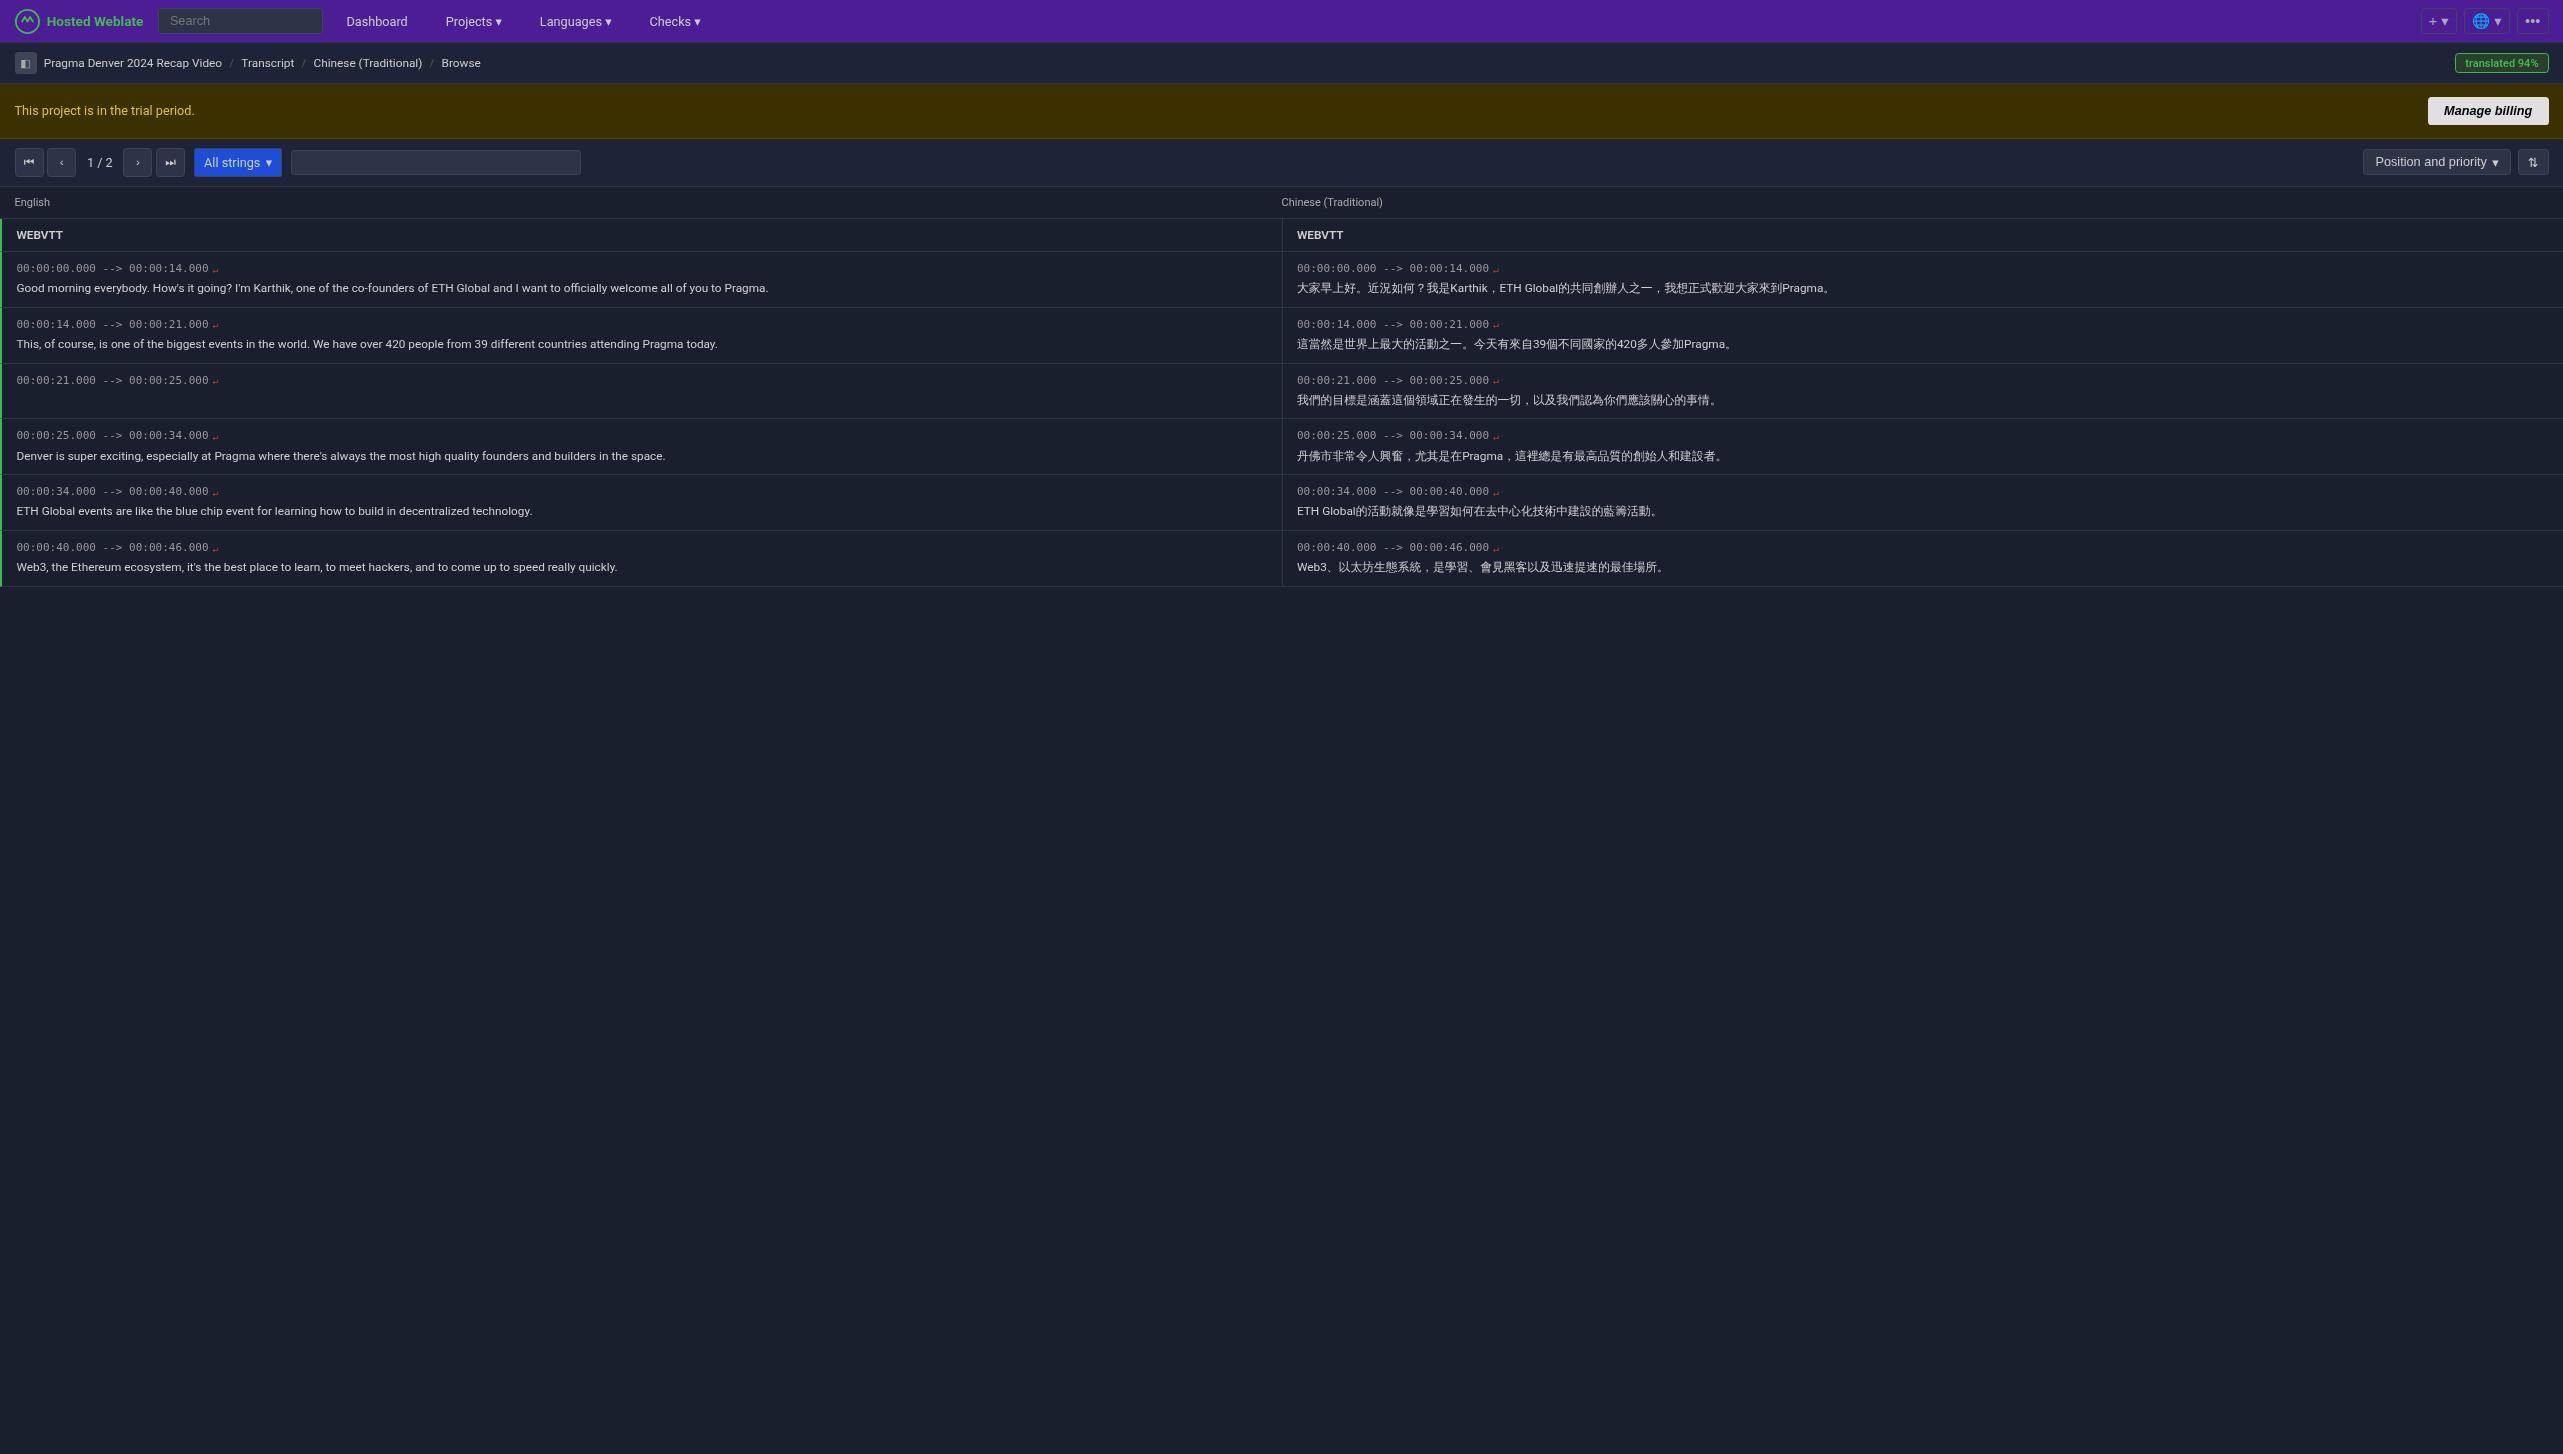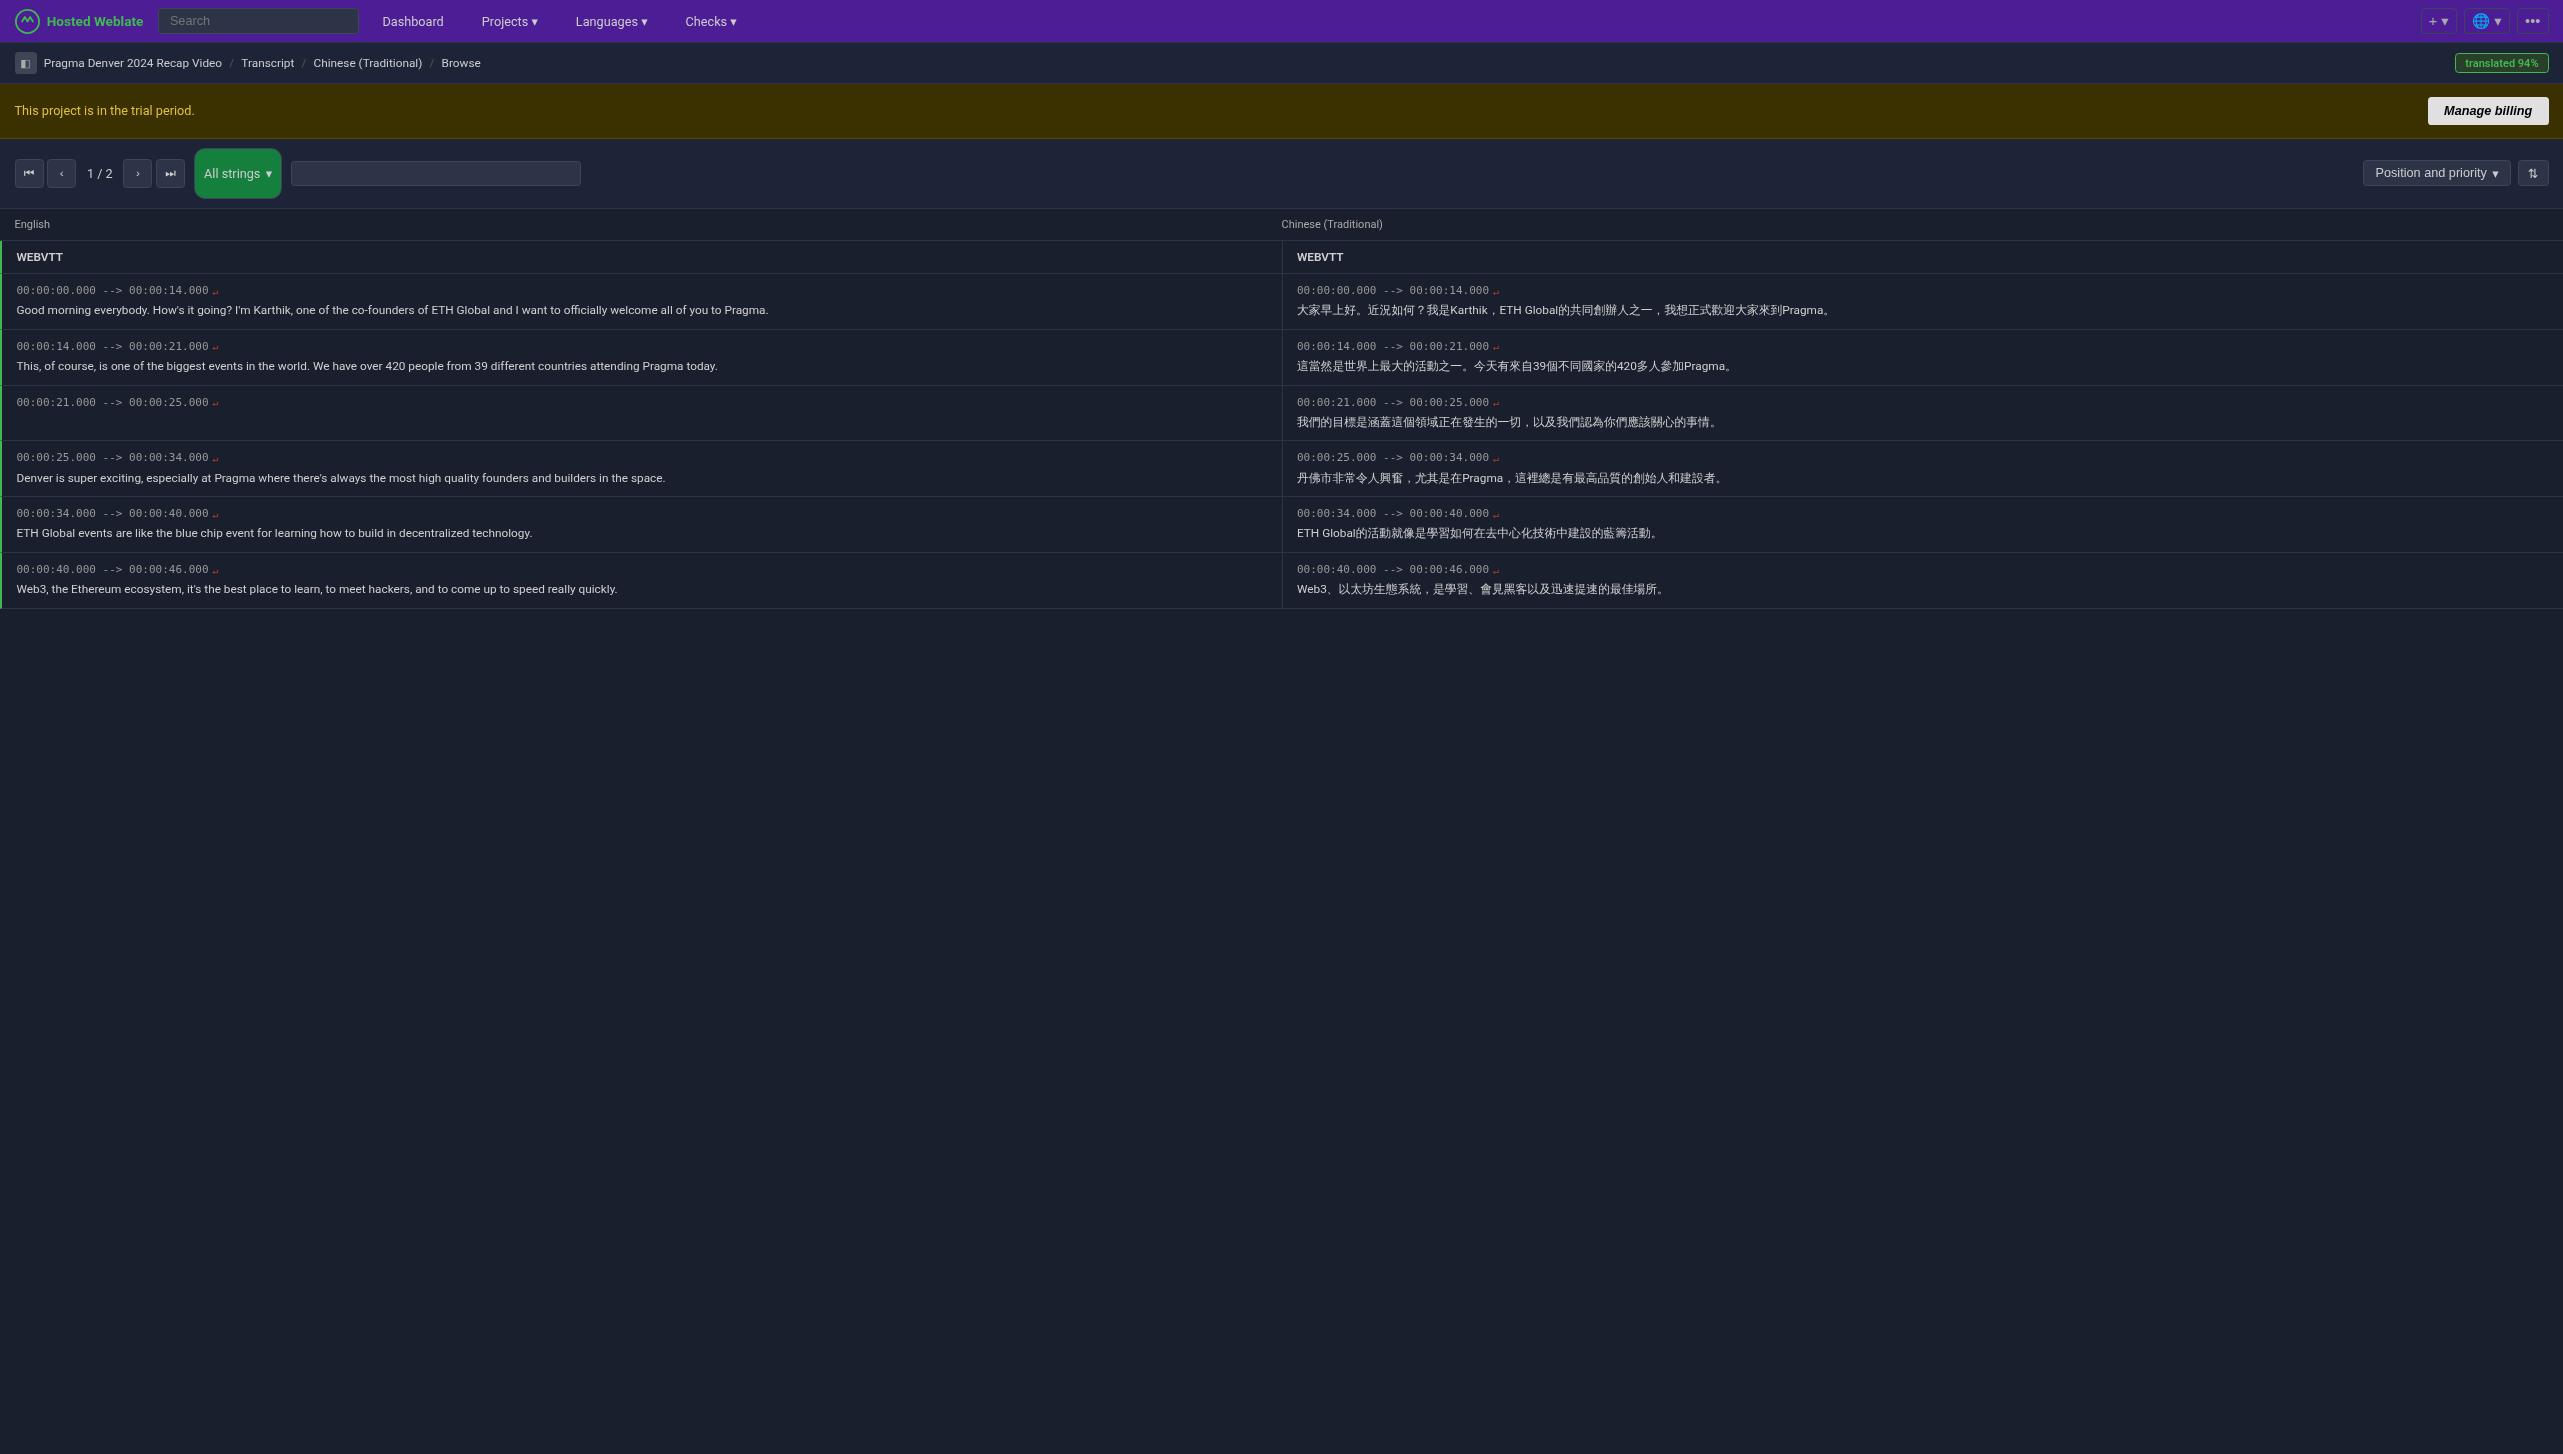--- a/index.html
+++ b/index.html
@@ -32,21 +32,21 @@
     .logo-icon {
       width: 25px;
       height: 25px;
     }
     .search-box {
       background: #2d3447;
       border: 0.9px solid #3d4557;
       border-radius: 3.6px;
       color: #aaa;
       padding: 5.4px 11px;
-      width: 201px;
+      width: 165px;
       font-size: 12.7px;
     }
     .nav-links {
       display: flex;
       align-items: center;
       gap: 20px;
     }
     .nav-link {
       color: #ccc;
       padding: 5.4px 9px;
@@ -158,25 +158,25 @@
       justify-content: center;
       cursor: pointer;
       font-size: 11.8px;
     }
     .pager-text {
       color: #ccc;
       padding: 0 7.2px;
       font-size: 12.7px;
     }
     .filter-dropdown {
-      background: #15803d;
-      border: 0.9px solid #3d4557;
-      color: #ccc;
-      border-radius: 11px;
-      padding: 17px 9px;
+      background: #1d4ed8;
+      border: 0.9px solid #3d4557;
+      color: #ccc;
+      border-radius: 2px;
+      padding: 6px 9px;
       cursor: pointer;
       font-size: 12.7px;
       display: flex;
       align-items: center;
       gap: 5.4px;
       white-space: nowrap;
     }
     .search-filter-input {
       background: #2d3447;
       border: 0.9px solid #3d4557;

